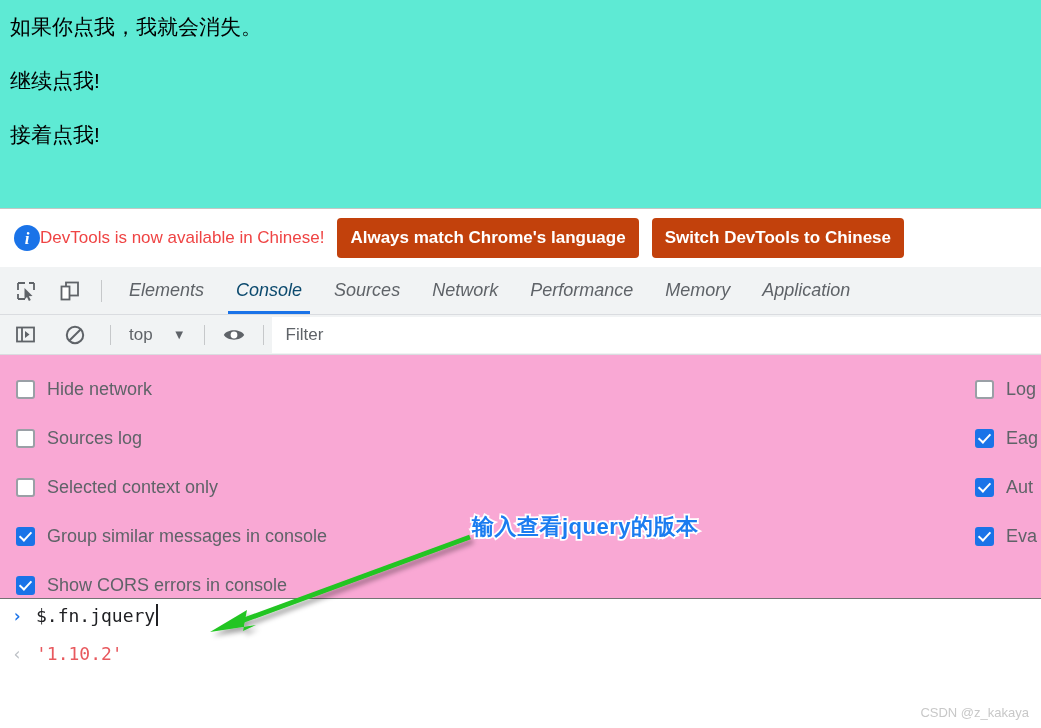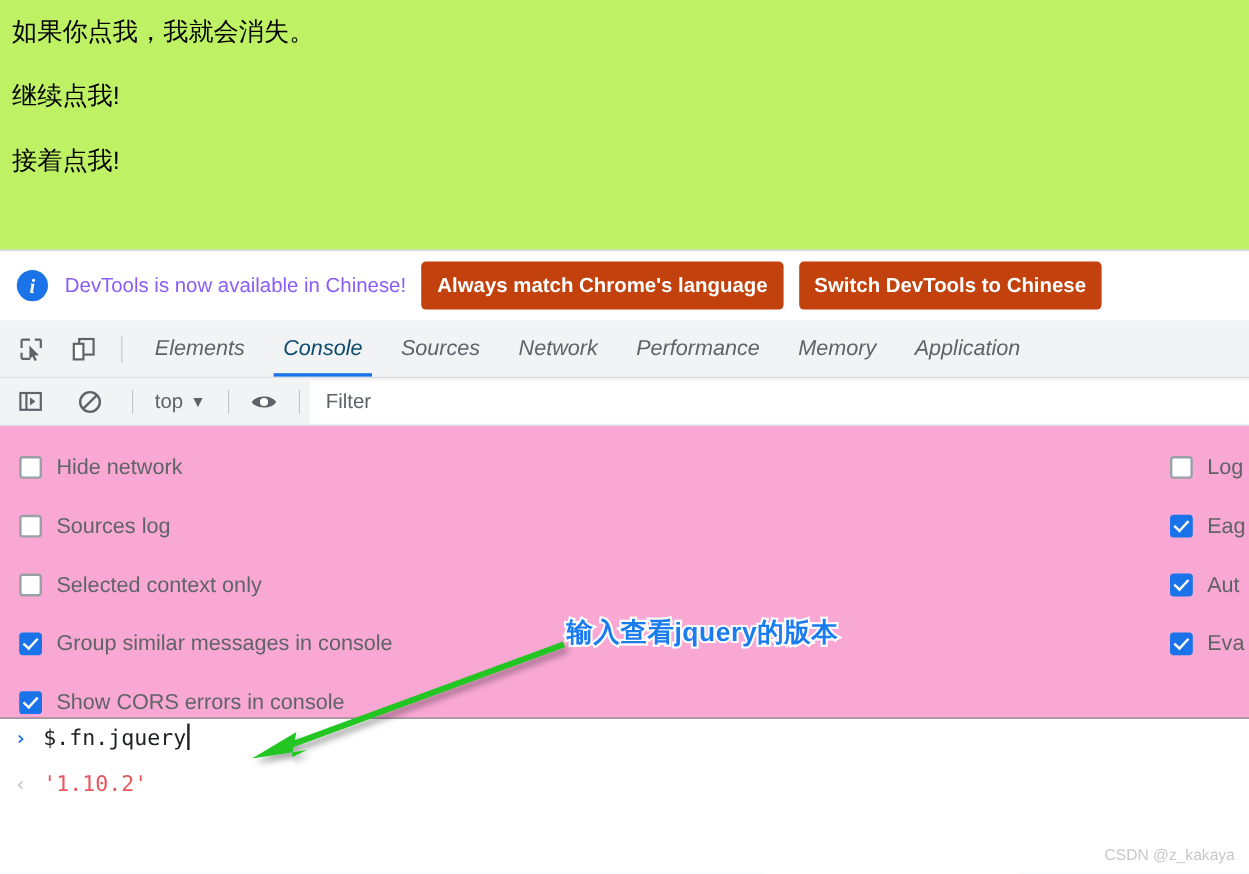--- a/index.html
+++ b/index.html
@@ -14,21 +14,21 @@
     overflow: hidden;
     position: relative;
   }
 
   
   #page-area {
     position: absolute;
     left: 0; top: 0;
     width: 1041px;
     height: 208px;
-    background: #bef264;
+    background: #5eead4;
     box-sizing: border-box;
   }
   .page-line {
     position: absolute;
     left: 10px;
     font-size: 21px;
     color: #000000;
     line-height: 1;
     white-space: nowrap;
   }
@@ -67,23 +67,22 @@
     display: flex;
     align-items: center;
     justify-content: center;
     font-family: "Liberation Serif", serif;
     font-style: italic;
     font-weight: bold;
     font-size: 17px;
     line-height: 1;
   }
   #infobar-message {
-    margin-left: 14px;
-    font-size: 17px;
-    color: #8b5cf6;
+    font-size: 17px;
+    color: #ef4444;
     white-space: nowrap;
     flex: 0 0 auto;
   }
   .infobar-btn {
     margin-left: 13px;
     background: #c2410c;
     color: #ffffff;
     border: none;
     border-radius: 4px;
     height: 40px;
@@ -170,21 +169,21 @@
     height: 20px;
     background: #c6c8ca;
     flex: 0 0 auto;
   }
   #context-select {
     font-size: 17px;
     color: #5f6368;
     padding: 0 6px;
     display: flex;
     align-items: center;
-    gap: 6px;
+    gap: 20px;
     white-space: nowrap;
     cursor: pointer;
     flex: 0 0 auto;
   }
   #filter-input {
     flex: 1 1 auto;
     height: 36px;
     background: #ffffff;
     border: none;
     outline: none;

